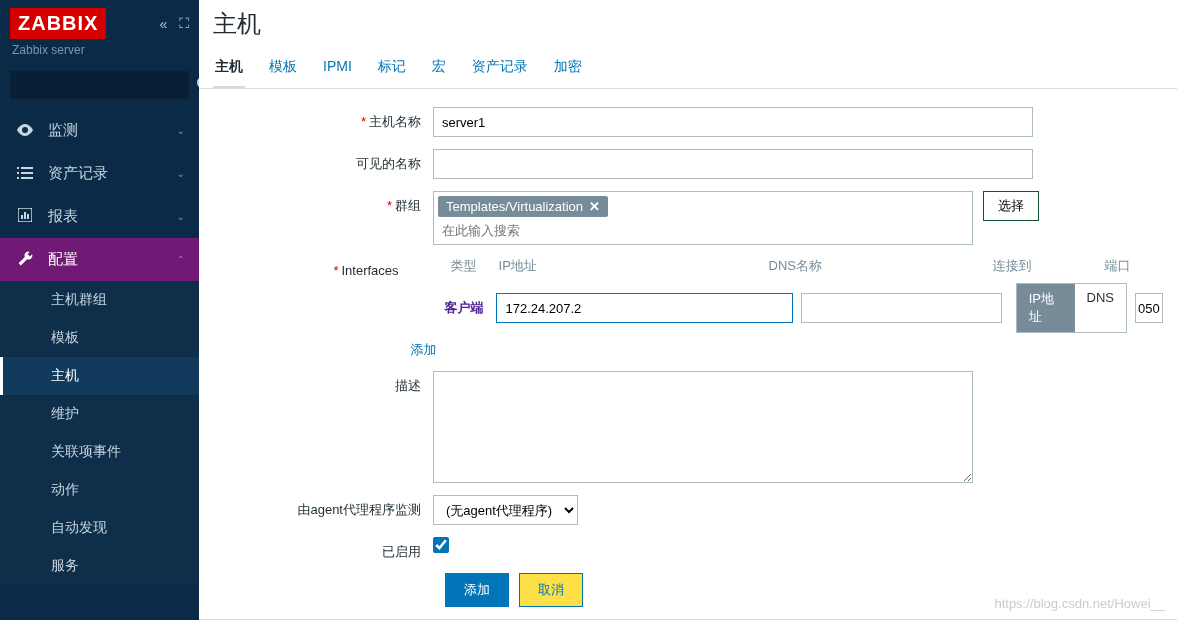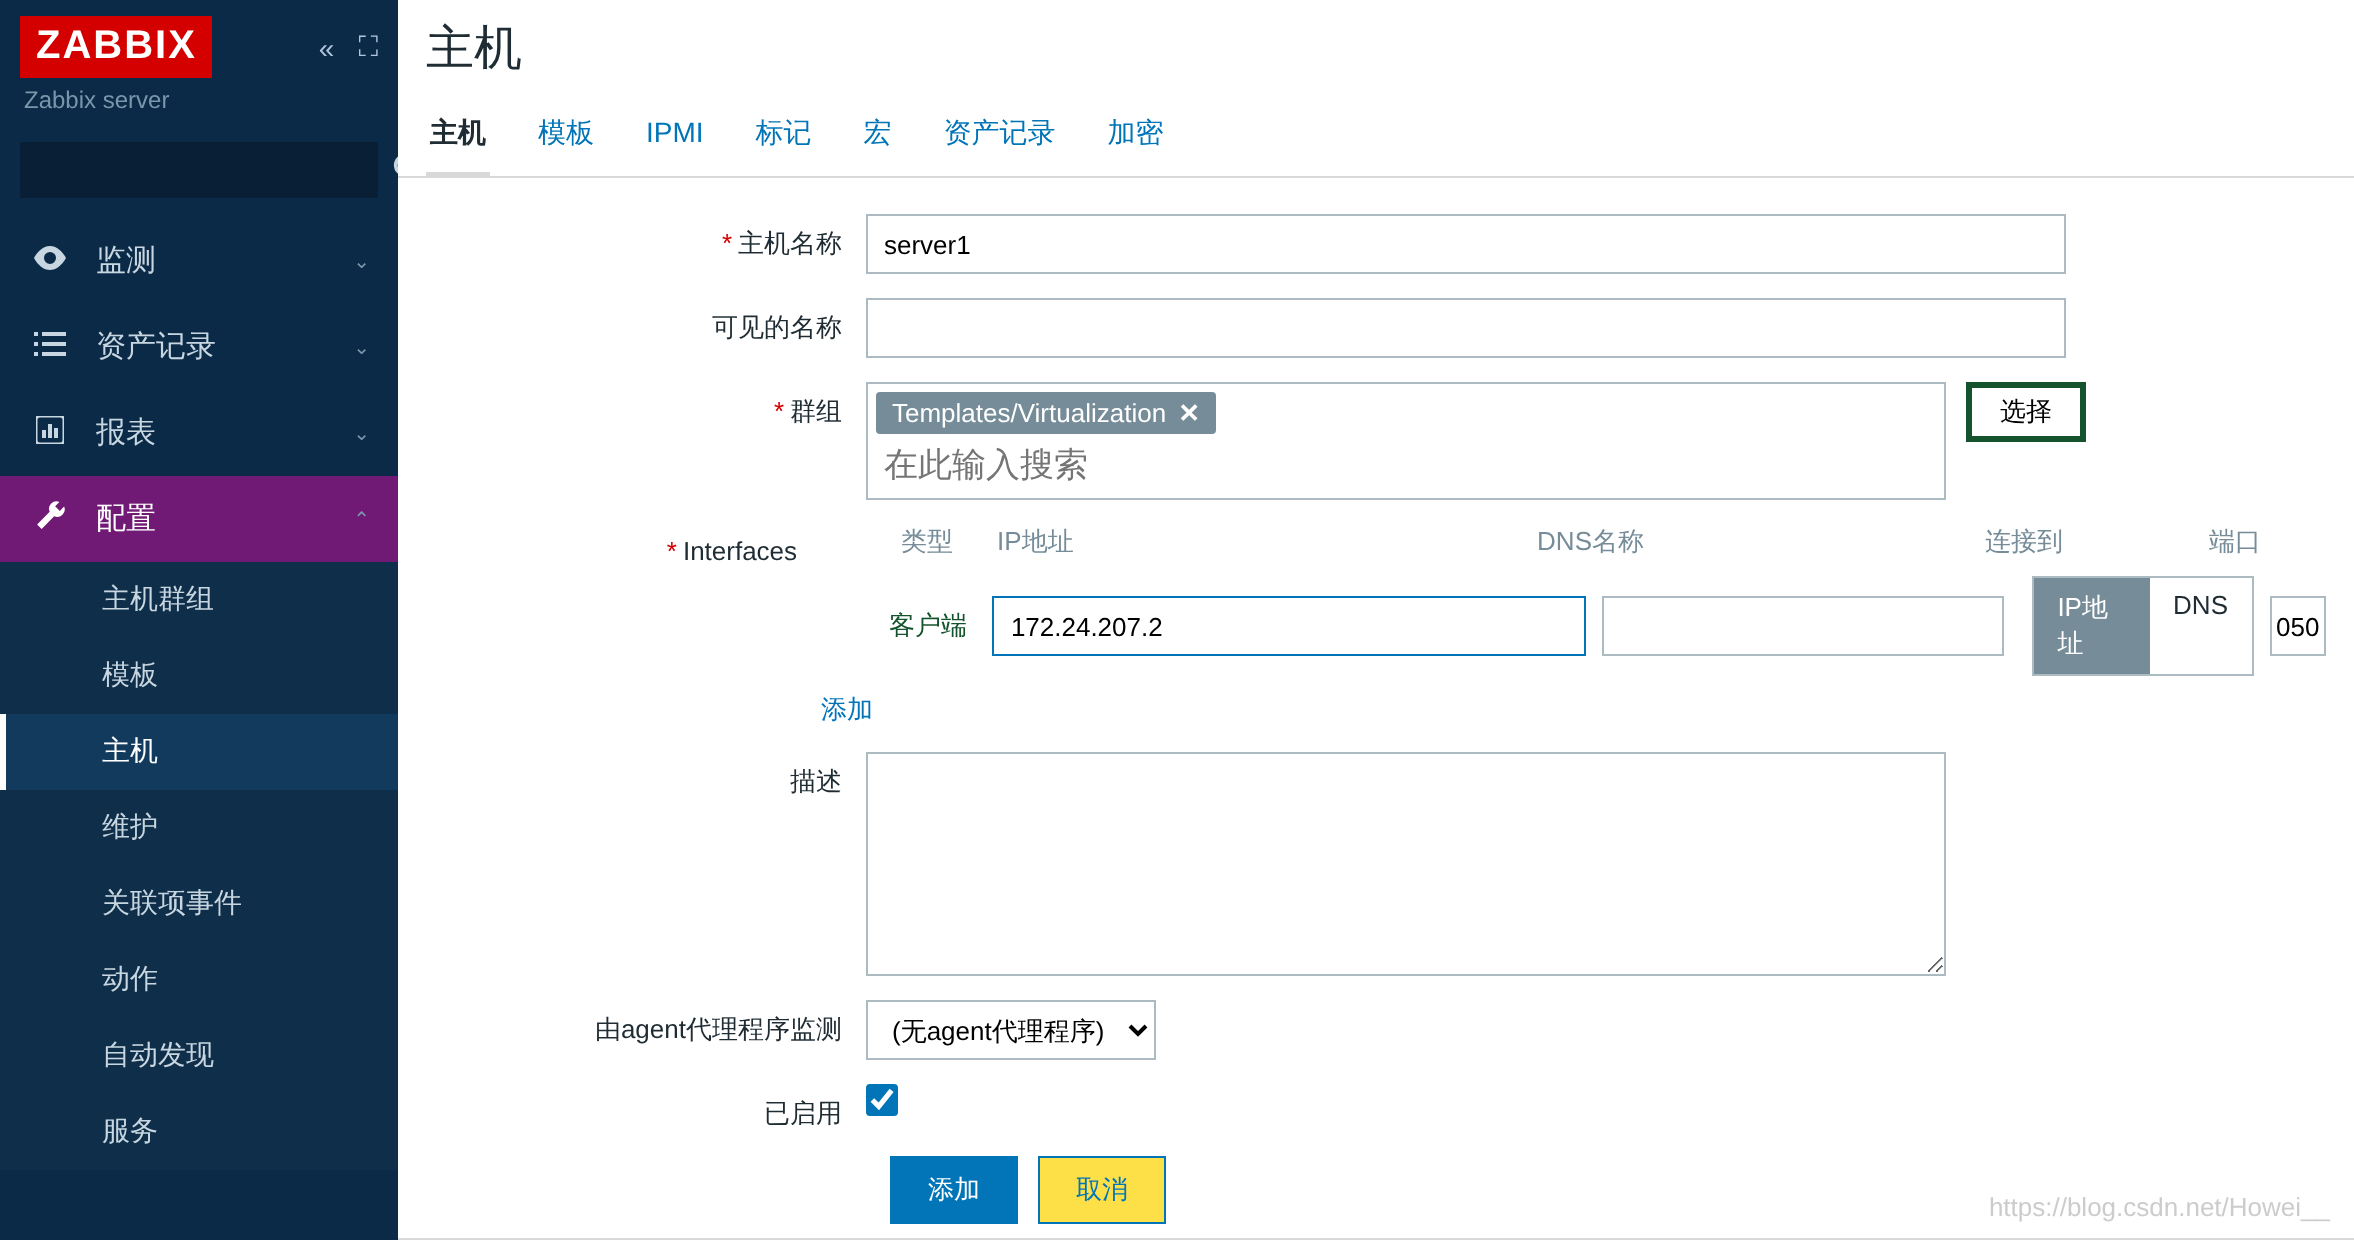--- a/index.html
+++ b/index.html
@@ -26,30 +26,30 @@
 .tab.active { color: #1f2c33; border-bottom: 2px solid #d9d9d9; font-weight: bold; }
 .form { padding: 18px 14px 14px 14px; }
 .row { display: flex; align-items: flex-start; margin-bottom: 12px; }
 .label { width: 220px; text-align: right; padding-right: 12px; padding-top: 6px; color: #1f2c33; font-size: 13px; }
 .req { color: #d40000; margin-right: 3px; }
 .ctrl { flex: 1; display: flex; align-items: flex-start; gap: 10px; }
 .txt { width: 600px; height: 30px; border: 1px solid #acbbc2; padding: 0 8px; font-size: 13px; outline: none; }
 .tagbox { width: 540px; border: 1px solid #acbbc2; padding: 4px; }
 .tag { display: inline-flex; align-items: center; background: #768d99; color: #fff; padding: 3px 8px; font-size: 13px; border-radius: 2px; }
 .tag-x { margin-left: 6px; cursor: pointer; font-weight: bold; }
-.tag-input { border: none; outline: none; width: 100%; padding: 6px 4px 2px 4px; font-size: 17px; color: #768d99; }
-.btn-sel { height: 30px; padding: 0 14px; background: #fff; border: 3px solid #14532d; cursor: pointer; font-size: 13px; }
+.tag-input { border: none; outline: none; width: 100%; padding: 6px 4px 2px 4px; font-size: 13px; color: #768d99; }
+.btn-sel { height: 30px; padding: 0 14px; background: #fff; border: 1px solid #14532d; cursor: pointer; font-size: 13px; }
 .iface-head { display: flex; padding-left: 40px; color: #768d99; font-size: 13px; margin-bottom: 8px; }
 .ih-type { width: 48px; }
 .ih-ip { width: 270px; }
 .ih-dns { width: 216px; }
 .ih-conn { width: 112px; margin-left: 8px; }
 .ih-port { width: 48px; }
 .iface-row { display: flex; align-items: center; padding-left: 34px; }
-.iface-type { width: 54px; color: #14532d; font-size: 13px; }
+.iface-type { width: 54px; color: #4c1d95; font-size: 13px; font-weight: bold; }
 .ip-in { width: 308px; height: 30px; border: 1px solid #0275b8; padding: 0 8px; font-size: 13px; outline: none; margin-right: 8px; }
 .dns-in { width: 208px; height: 30px; border: 1px solid #acbbc2; padding: 0 8px; font-size: 13px; outline: none; margin-right: 14px; }
 .toggle { display: inline-flex; border: 1px solid #acbbc2; overflow: hidden; margin-right: 8px; }
 .toggle span { padding: 6px 12px; font-size: 13px; cursor: pointer; background: #fff; color: #1f2c33; }
 .toggle span.on { background: #768d99; color: #fff; }
 .port-in { width: 28px; height: 30px; border: 1px solid #acbbc2; padding: 0 2px; font-size: 13px; outline: none;}
 .addlink { color: #0275b8; cursor: pointer; font-size: 13px; margin-top: 8px; display: inline-block; }
 .desc { width: 540px; height: 112px; border: 1px solid #acbbc2; padding: 6px 8px; font-size: 13px; outline: none; resize: both; }
 .sel { height: 30px; border: 1px solid #acbbc2; padding: 0 8px; font-size: 13px; background: #fff; cursor: pointer; }
 .cb { width: 16px; height: 16px; accent-color: #0275b8; }

